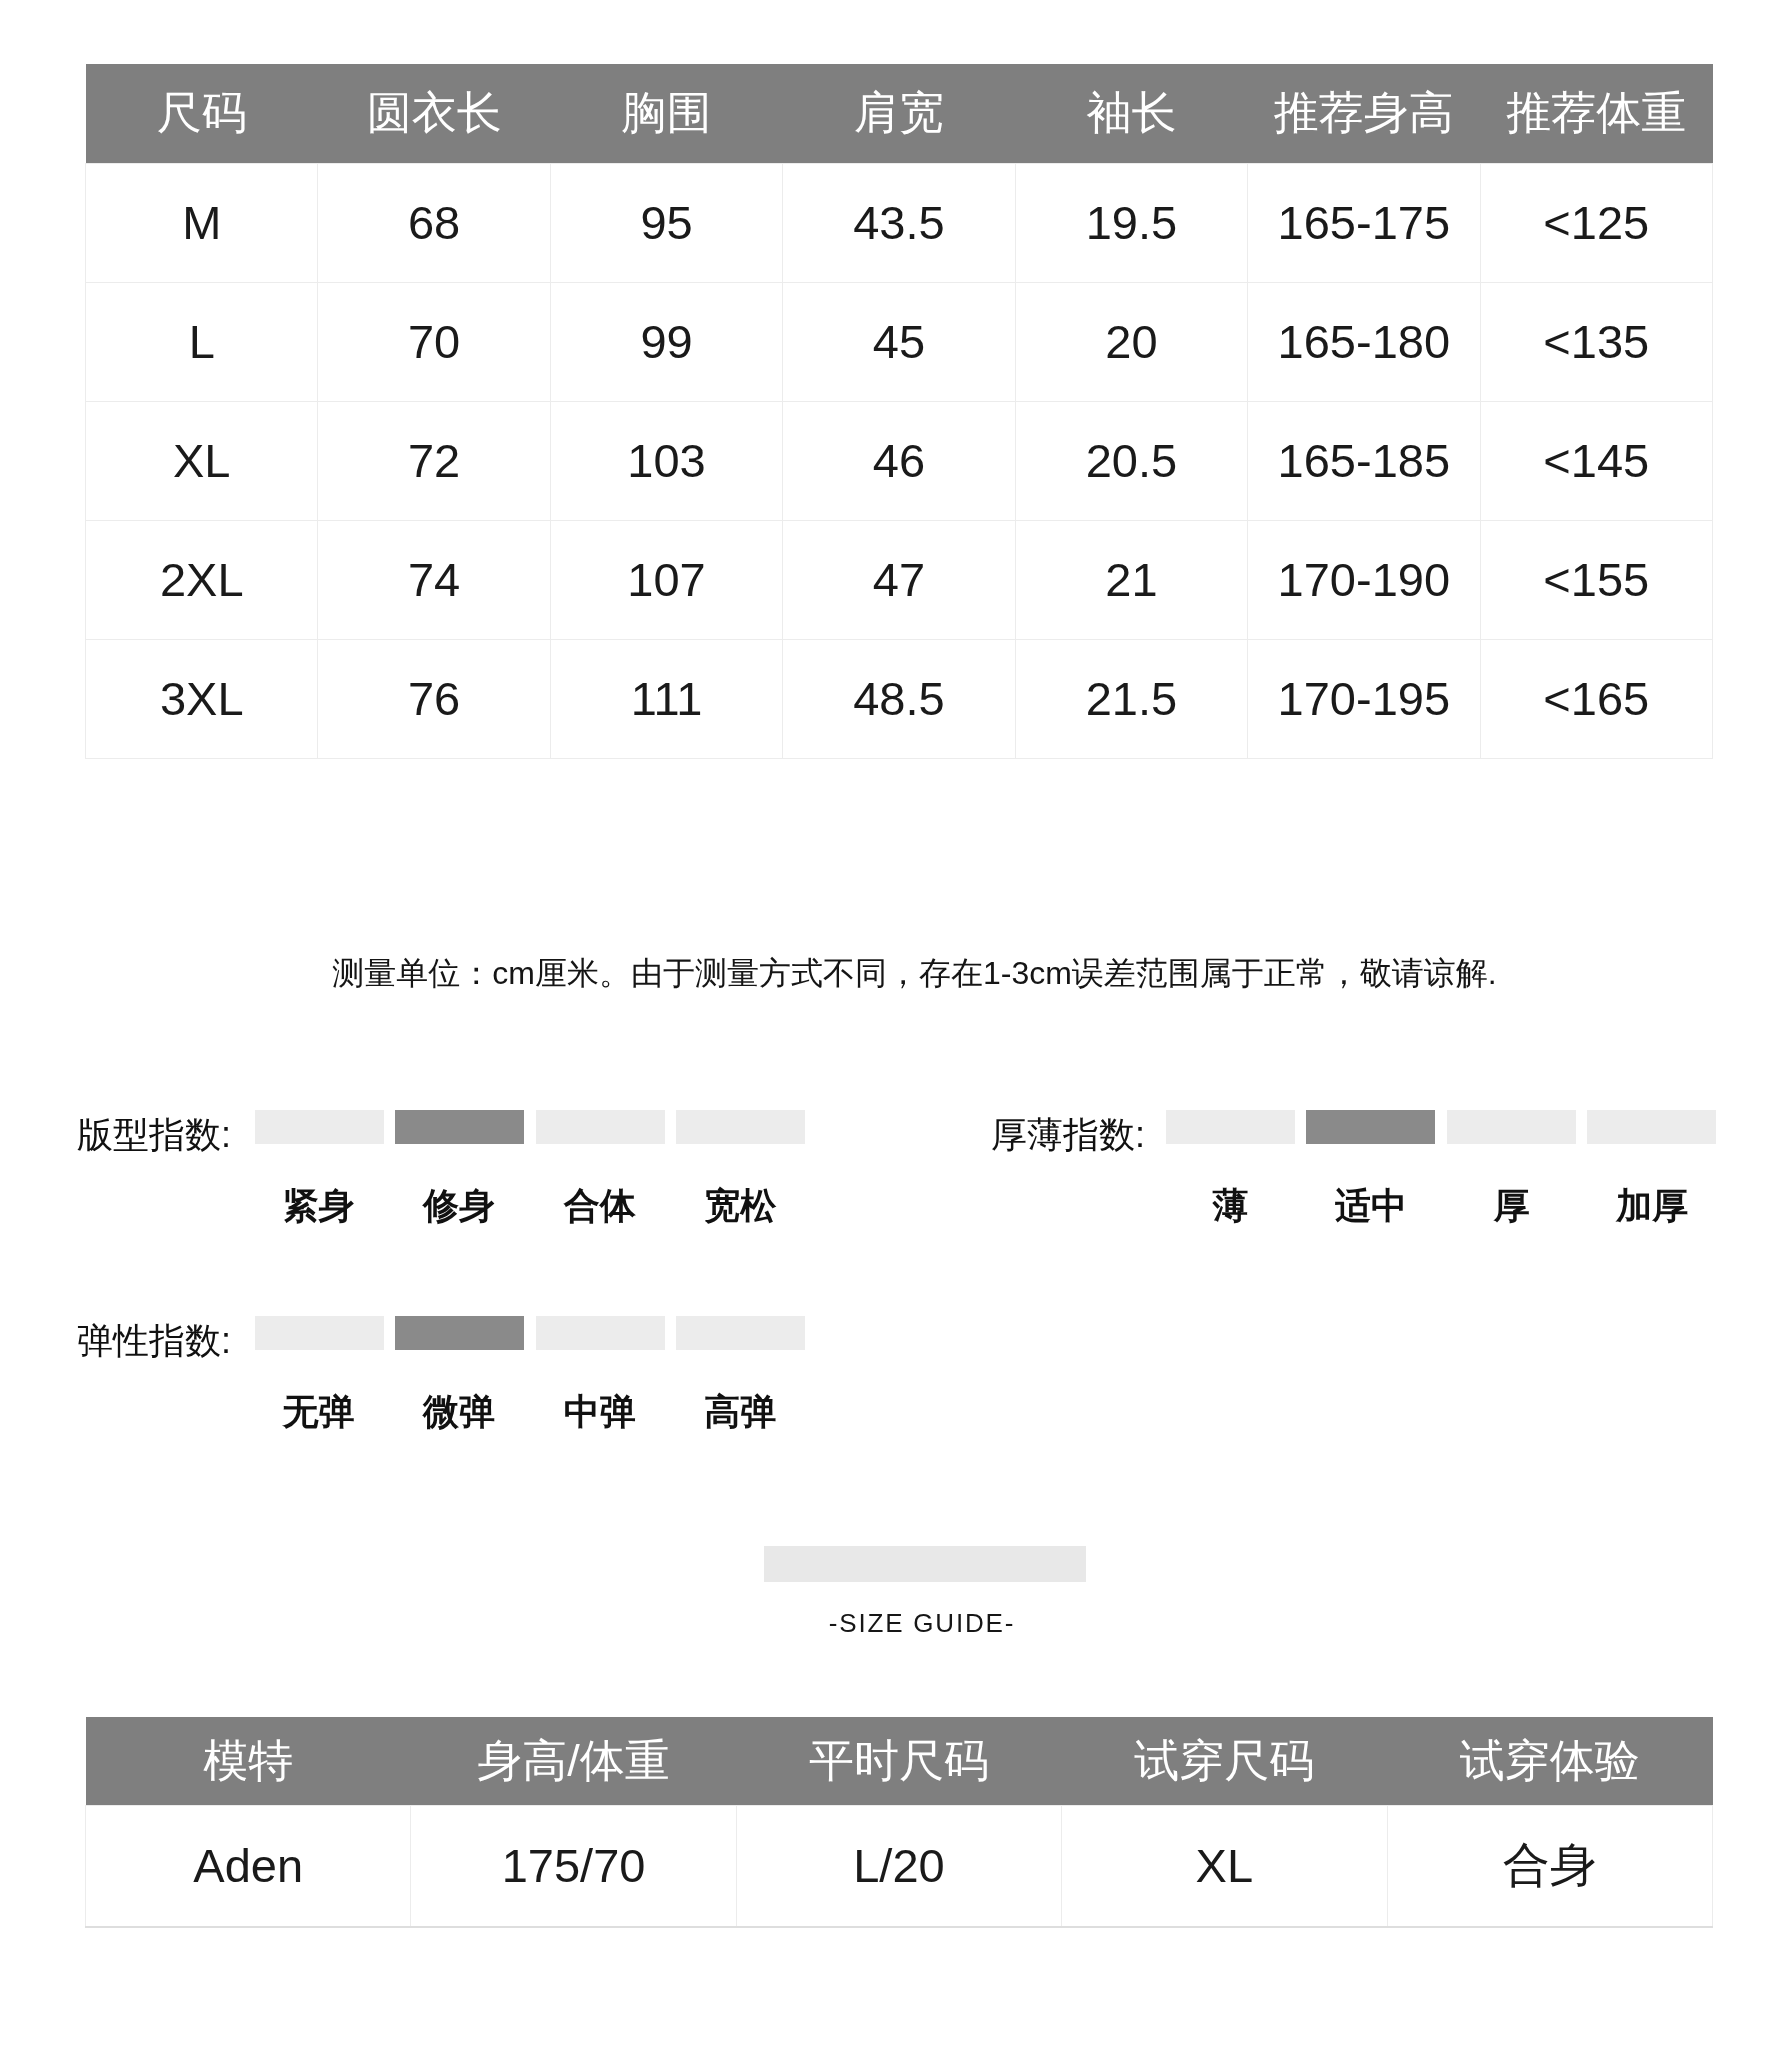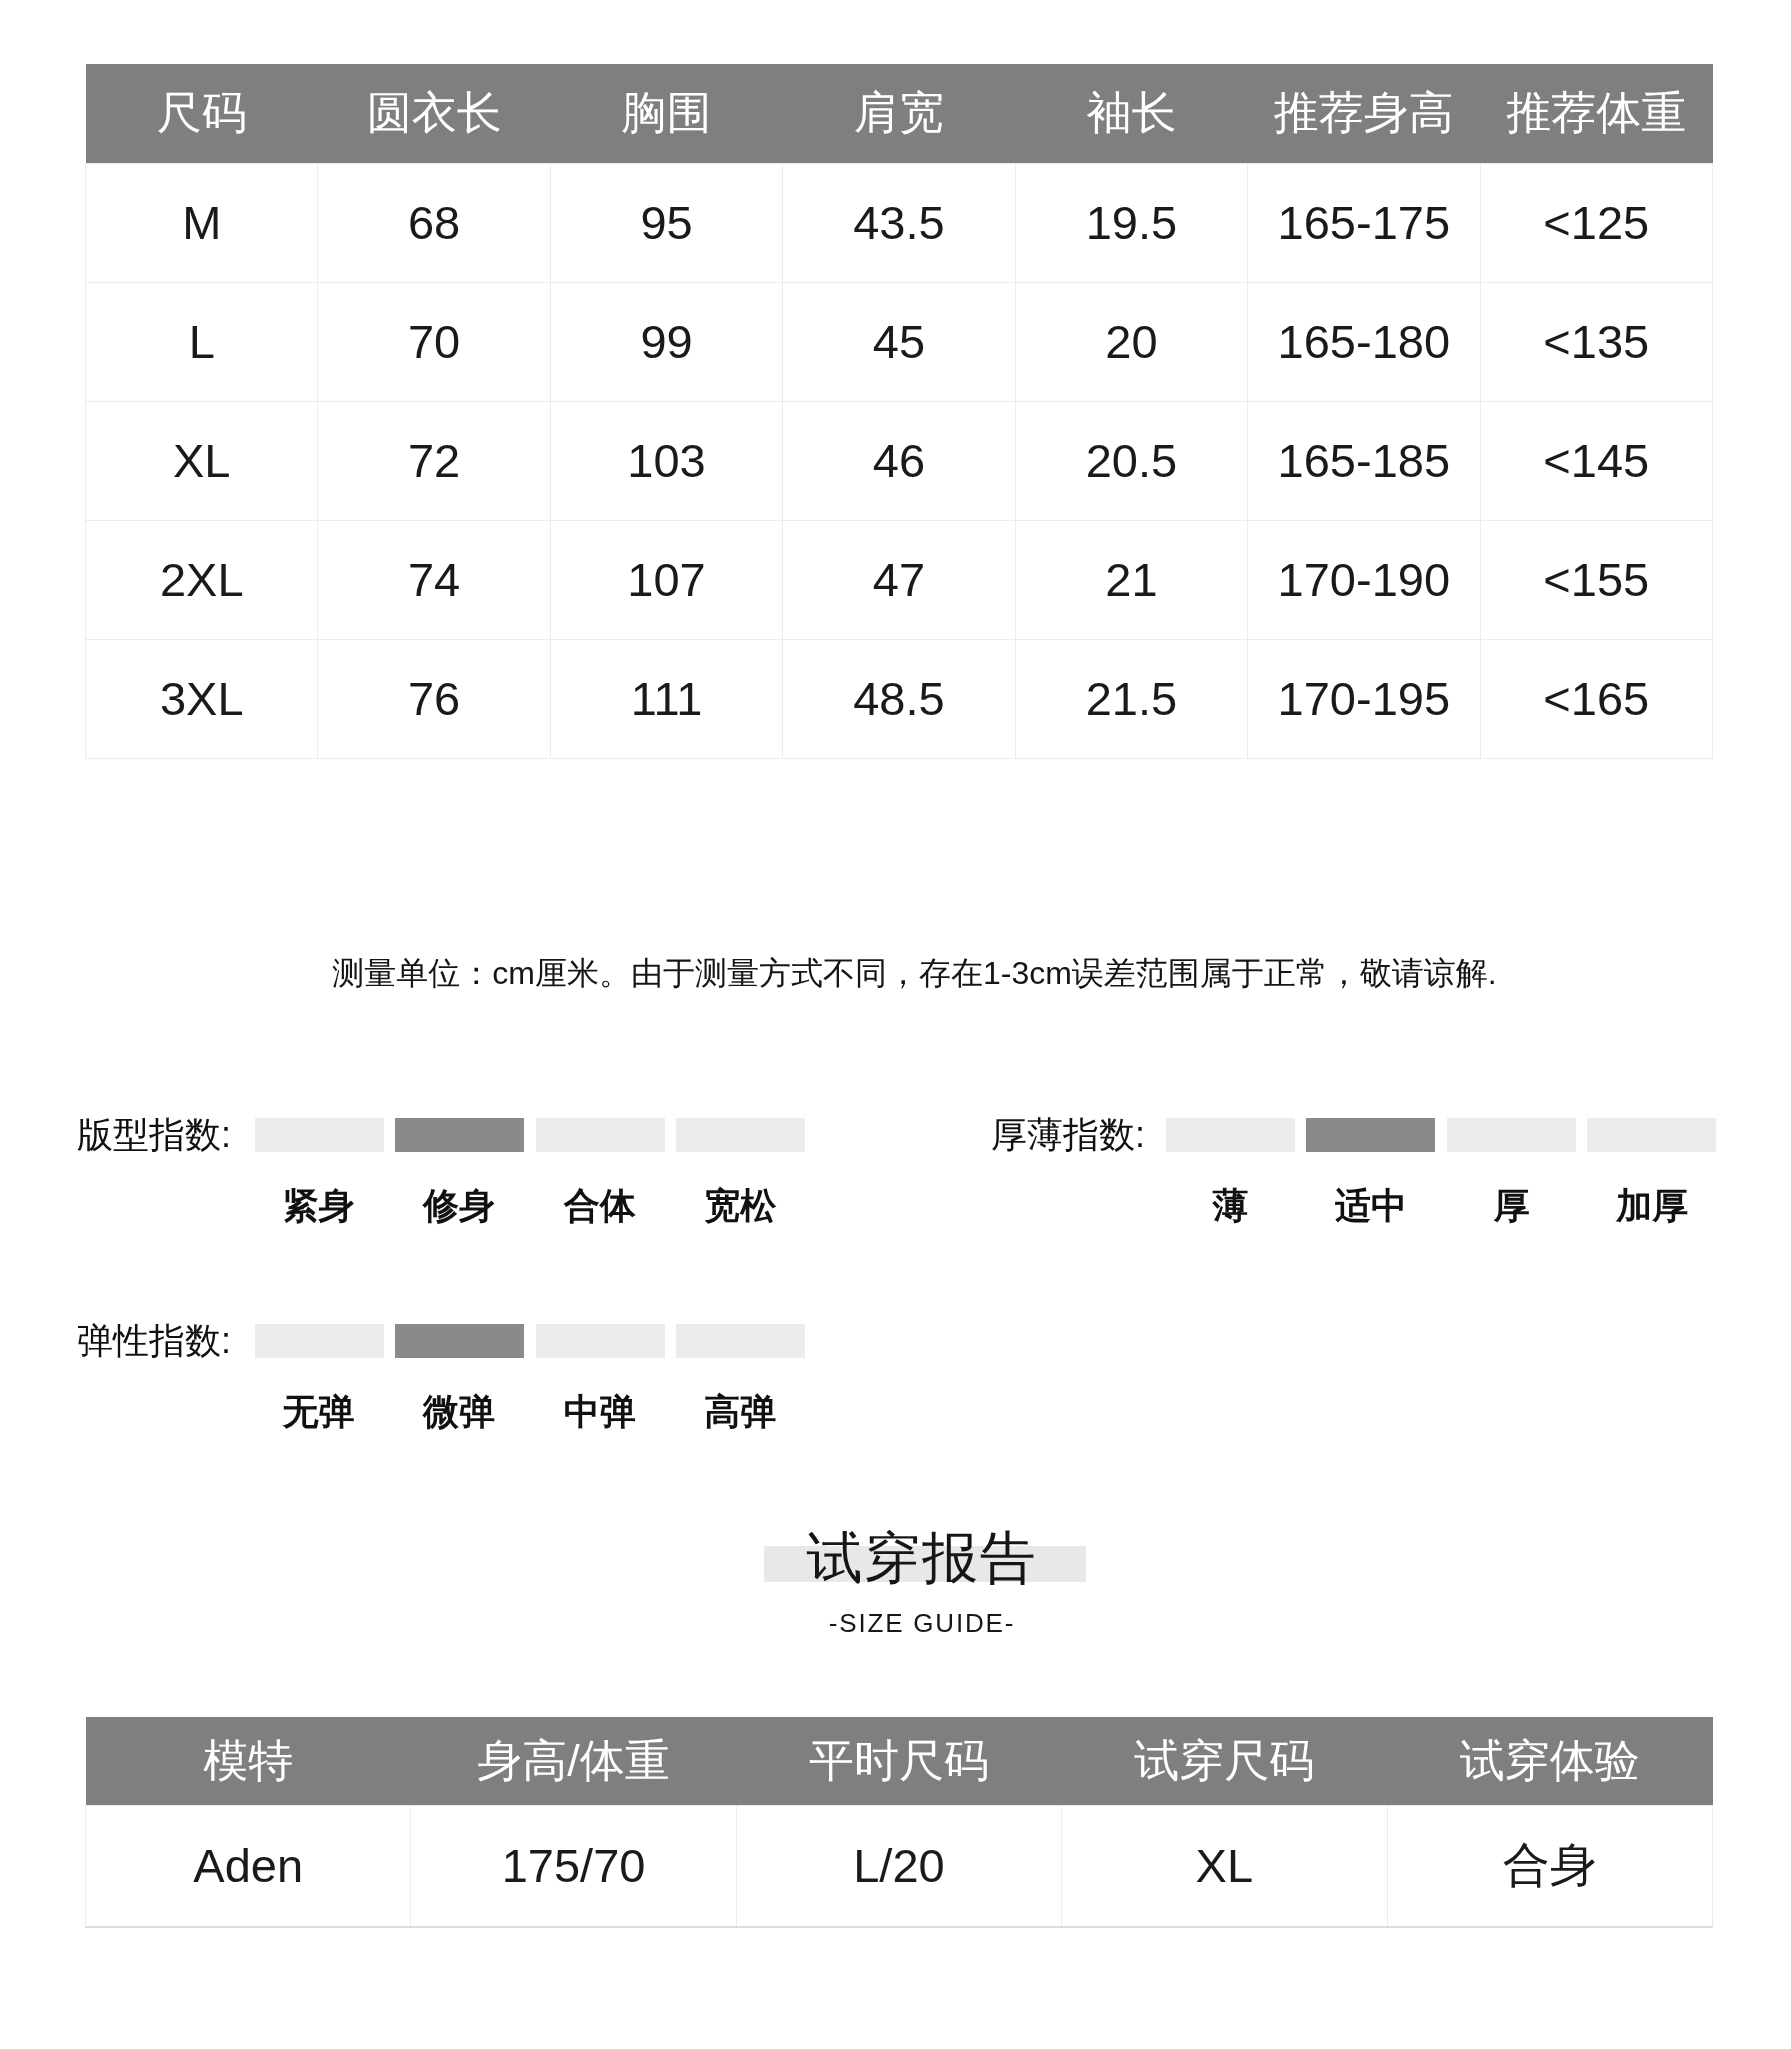--- a/index.html
+++ b/index.html
@@ -31,21 +31,21 @@
   #size-table td{height:119px;}
 
   
   #note{
     position:absolute;left:0;top:951px;width:1791px;padding-left:38px;
     text-align:center;font-size:32px;line-height:45px;color:#151515;
   }
 
   
   .index-group{position:absolute;}
-  .index-row{display:flex;align-items:center;}
+  .index-row{display:flex;align-items:flex-start;}
   .index-label{width:166px;margin-right:11.6px;font-size:36px;line-height:50px;white-space:nowrap;color:#111;}
   .index-bar{display:flex;gap:11.6px;}
   .index-seg{width:129px;height:34px;background:var(--bar-inactive);}
   .index-seg.active{background:var(--bar-active);}
   .index-options{display:flex;gap:11.6px;margin-left:177px;margin-top:24px;}
   .index-opt{width:129px;text-align:center;font-size:36px;line-height:43px;color:#111;white-space:nowrap;font-weight:bold;}
 
   
   #report-band{position:absolute;left:764px;top:1546px;width:322px;height:36px;background:var(--title-band);}
   #report-title{
@@ -178,21 +178,20 @@
     </div>
     <div class="index-options">
       <div class="index-opt">无弹</div>
       <div class="index-opt">微弹</div>
       <div class="index-opt">中弹</div>
       <div class="index-opt">高弹</div>
     </div>
   </div>
 
   <div id="report-band"></div>
-  <div id="report-title">试穿报告</div>
   <div id="report-subtitle">-SIZE GUIDE-</div>
 
   <table id="tryon-table" class="sheet">
     <thead>
       <tr>
         <th>模特</th>
         <th>身高/体重</th>
         <th>平时尺码</th>
         <th>试穿尺码</th>
         <th>试穿体验</th>

